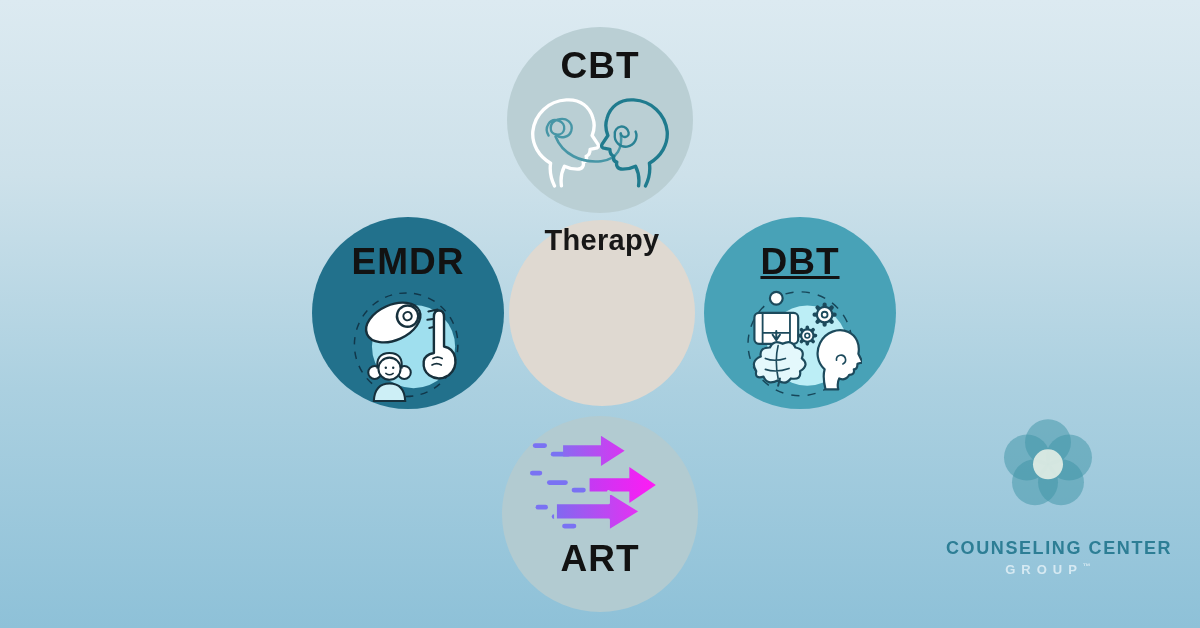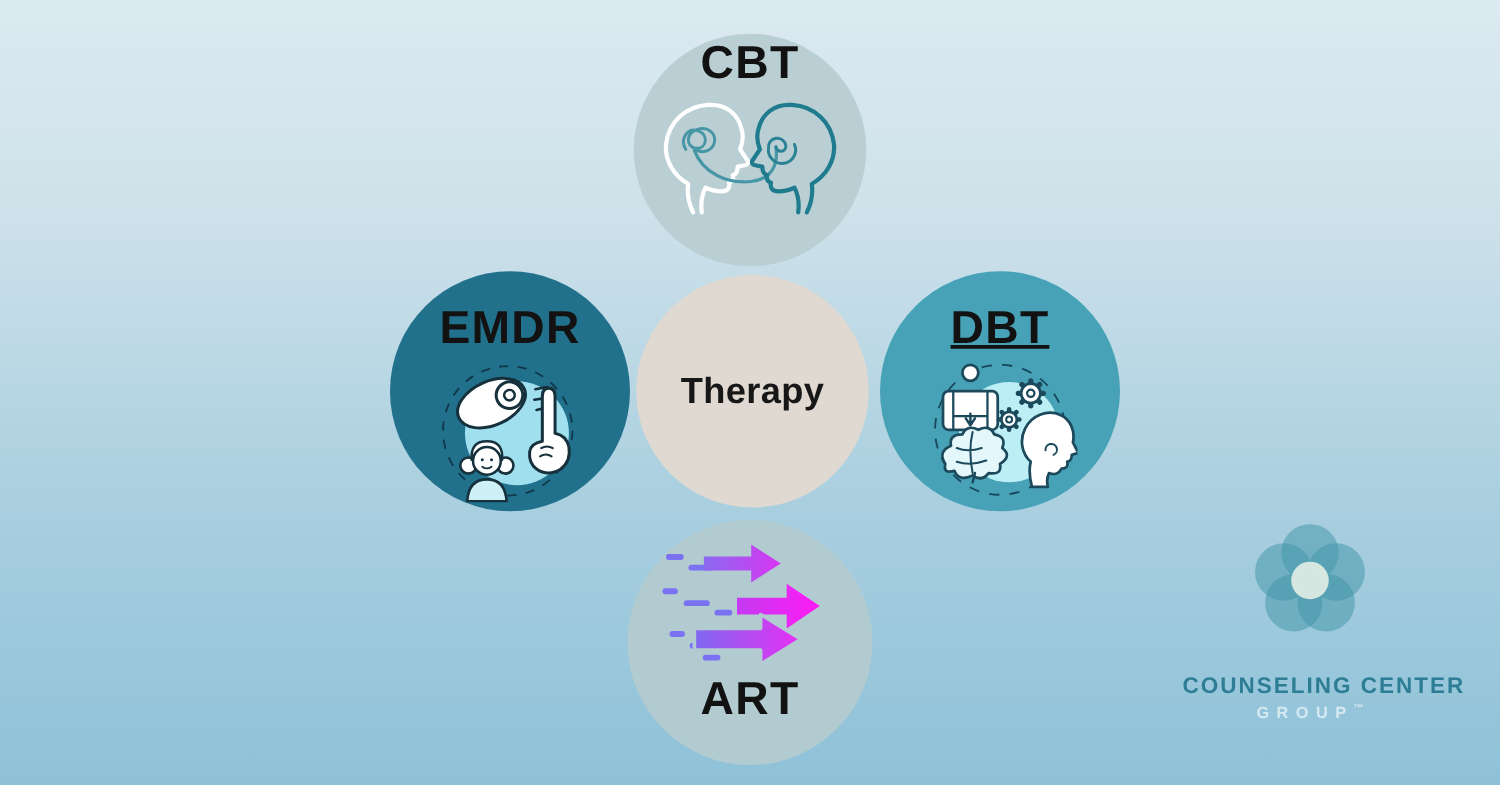--- a/index.html
+++ b/index.html
@@ -6,24 +6,24 @@
   body{width:1200px;height:628px;overflow:hidden;font-family:"Liberation Sans","DejaVu Sans",sans-serif;}
   .canvas{
     position:relative;width:1200px;height:628px;
     background:linear-gradient(180deg,#dceaf1 0%,#cde1ea 28%,#abd0e0 62%,#8ec1d8 100%);
   }
   .circle{position:absolute;border-radius:50%;display:flex;flex-direction:column;align-items:center;}
   .circle .label{
     font-weight:700;color:#121212;font-size:37px;letter-spacing:1px;line-height:1;
   }
   .c-cbt{left:507px;top:27px;width:186px;height:186px;background:#bacfd4;padding-top:0;}
-  .c-cbt .label{margin-top:4px;text-align:center;}
+  .c-cbt .label{margin-top:20px;text-align:center;}
   .c-emdr{left:312px;top:217px;width:192px;height:192px;background:#22718c;}
   .c-emdr .label{margin-top:26px;}
-  .c-center{left:509px;top:220px;width:186px;height:186px;background:#dfd9d1;justify-content:center;z-index:2;}
+  .c-center{left:509px;top:220px;width:186px;height:186px;background:#dfd9d1;z-index:2;}
   .c-dbt{left:704px;top:217px;width:192px;height:192px;background:#48a2b7;}
   .c-dbt .label{margin-top:26px;text-decoration:underline;}
   .c-art{left:502px;top:416px;width:196px;height:196px;background:#b2cbd1;align-items:center;}
   .c-art .label{margin-top:0px;}
   .center-text{font-weight:700;color:#171717;font-size:29px;line-height:1.4;text-align:center;letter-spacing:0.3px;}
   .icon-wrap{display:flex;align-items:center;justify-content:center;}
   .logo{
     position:absolute;left:946px;top:416px;width:204px;text-align:center;
   }
   .logo .flower{display:block;margin:0 auto;}

